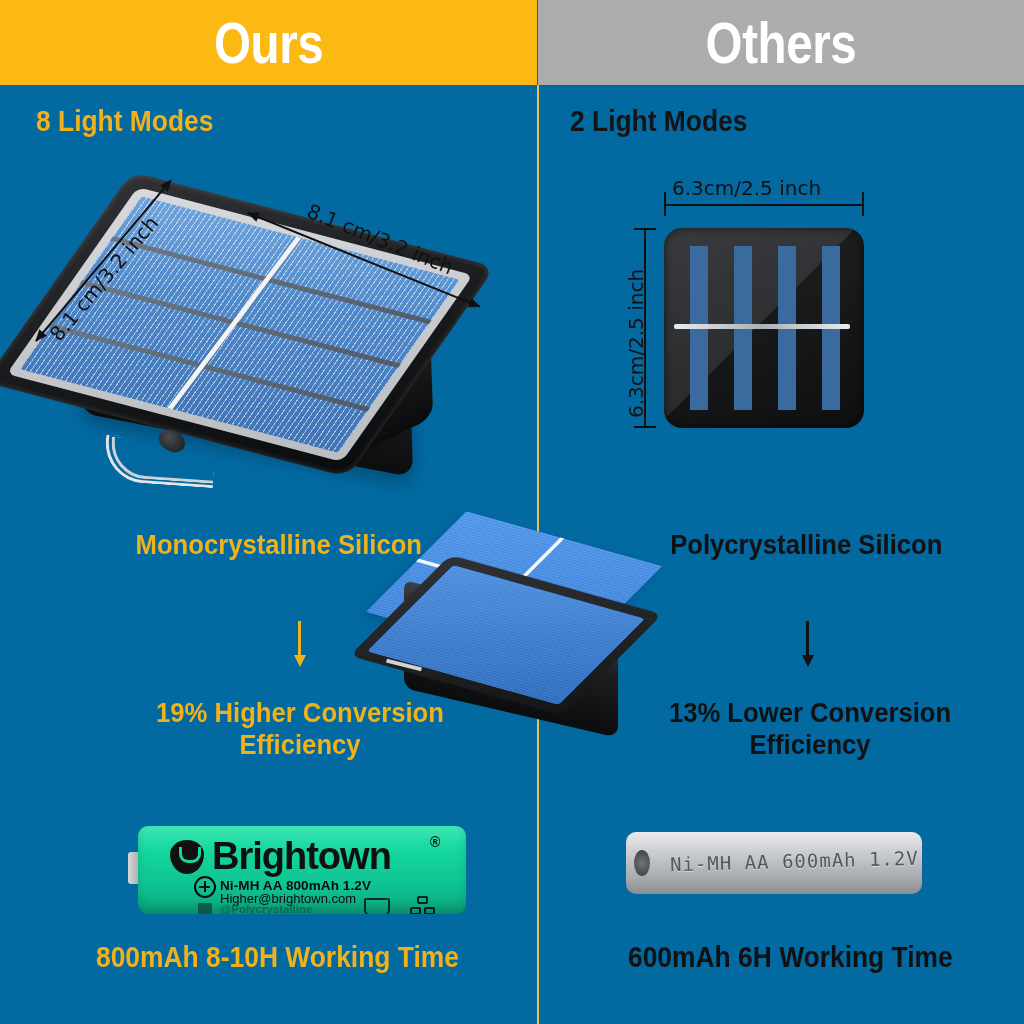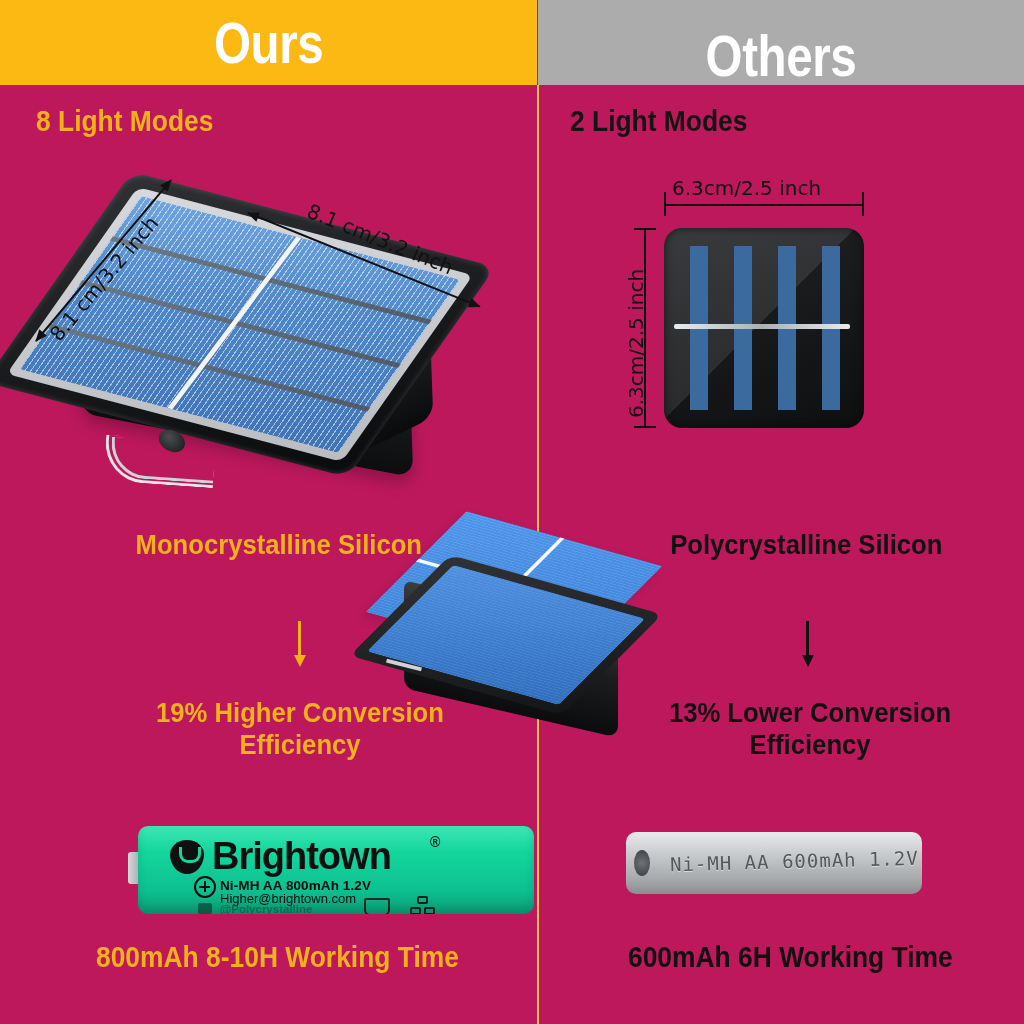--- a/index.html
+++ b/index.html
@@ -4,27 +4,27 @@
 <title>Ours vs Others Comparison</title>
 <style>
   * { margin:0; padding:0; box-sizing:border-box; }
   html,body { width:1024px; height:1024px; }
   body {
     font-family:"Liberation Sans", sans-serif;
     background:#ffffff;
     overflow:hidden;
     position:relative;
   }
-  .page { position:relative; width:1024px; height:1024px; background:#be185d; }
+  .page { position:relative; width:1024px; height:1024px; background:#0369a1; }
 
   
   .header-band { position:absolute; top:0; left:0; width:1024px; height:85px; }
   .hdr { position:absolute; top:0; height:85px; display:flex; align-items:center; justify-content:center; }
   .hdr-ours   { left:0;     width:537px; }
-  .hdr-others { left:538px; width:486px;align-items:flex-end; }
+  .hdr-others { left:538px; width:486px; }
   .hdr-title {
     color:#ffffff;
     font-weight:bold;
     font-size:58px;
     line-height:58px;
     letter-spacing:-0.5px;
     transform:scaleX(0.82);
     transform-origin:center;
     white-space:nowrap;
     text-shadow:0 0 1px rgba(0,0,0,0.05);
@@ -286,21 +286,21 @@
 
   
   .batt-row { position:absolute; left:0; top:800px; width:1024px; height:224px; }
 
   .battery {
     position:absolute;
     border-radius:10px;
     overflow:hidden;
   }
   .batt-green {
-    left:138px; top:26px; width:396px; height:88px;
+    left:138px; top:26px; width:328px; height:88px;
     background:linear-gradient(180deg,#3ee6b6 0%, #14d79d 28%, #0ec091 72%, #0aa179 100%);
     box-shadow:inset 0 -6px 10px rgba(0,0,0,.14);
   }
   .nub {
     position:absolute; left:128px; top:52px;
     width:14px; height:32px;
     background:linear-gradient(90deg,#d5d8da,#9fa3a7);
     border-radius:3px 0 0 3px;
   }
   .brand {

